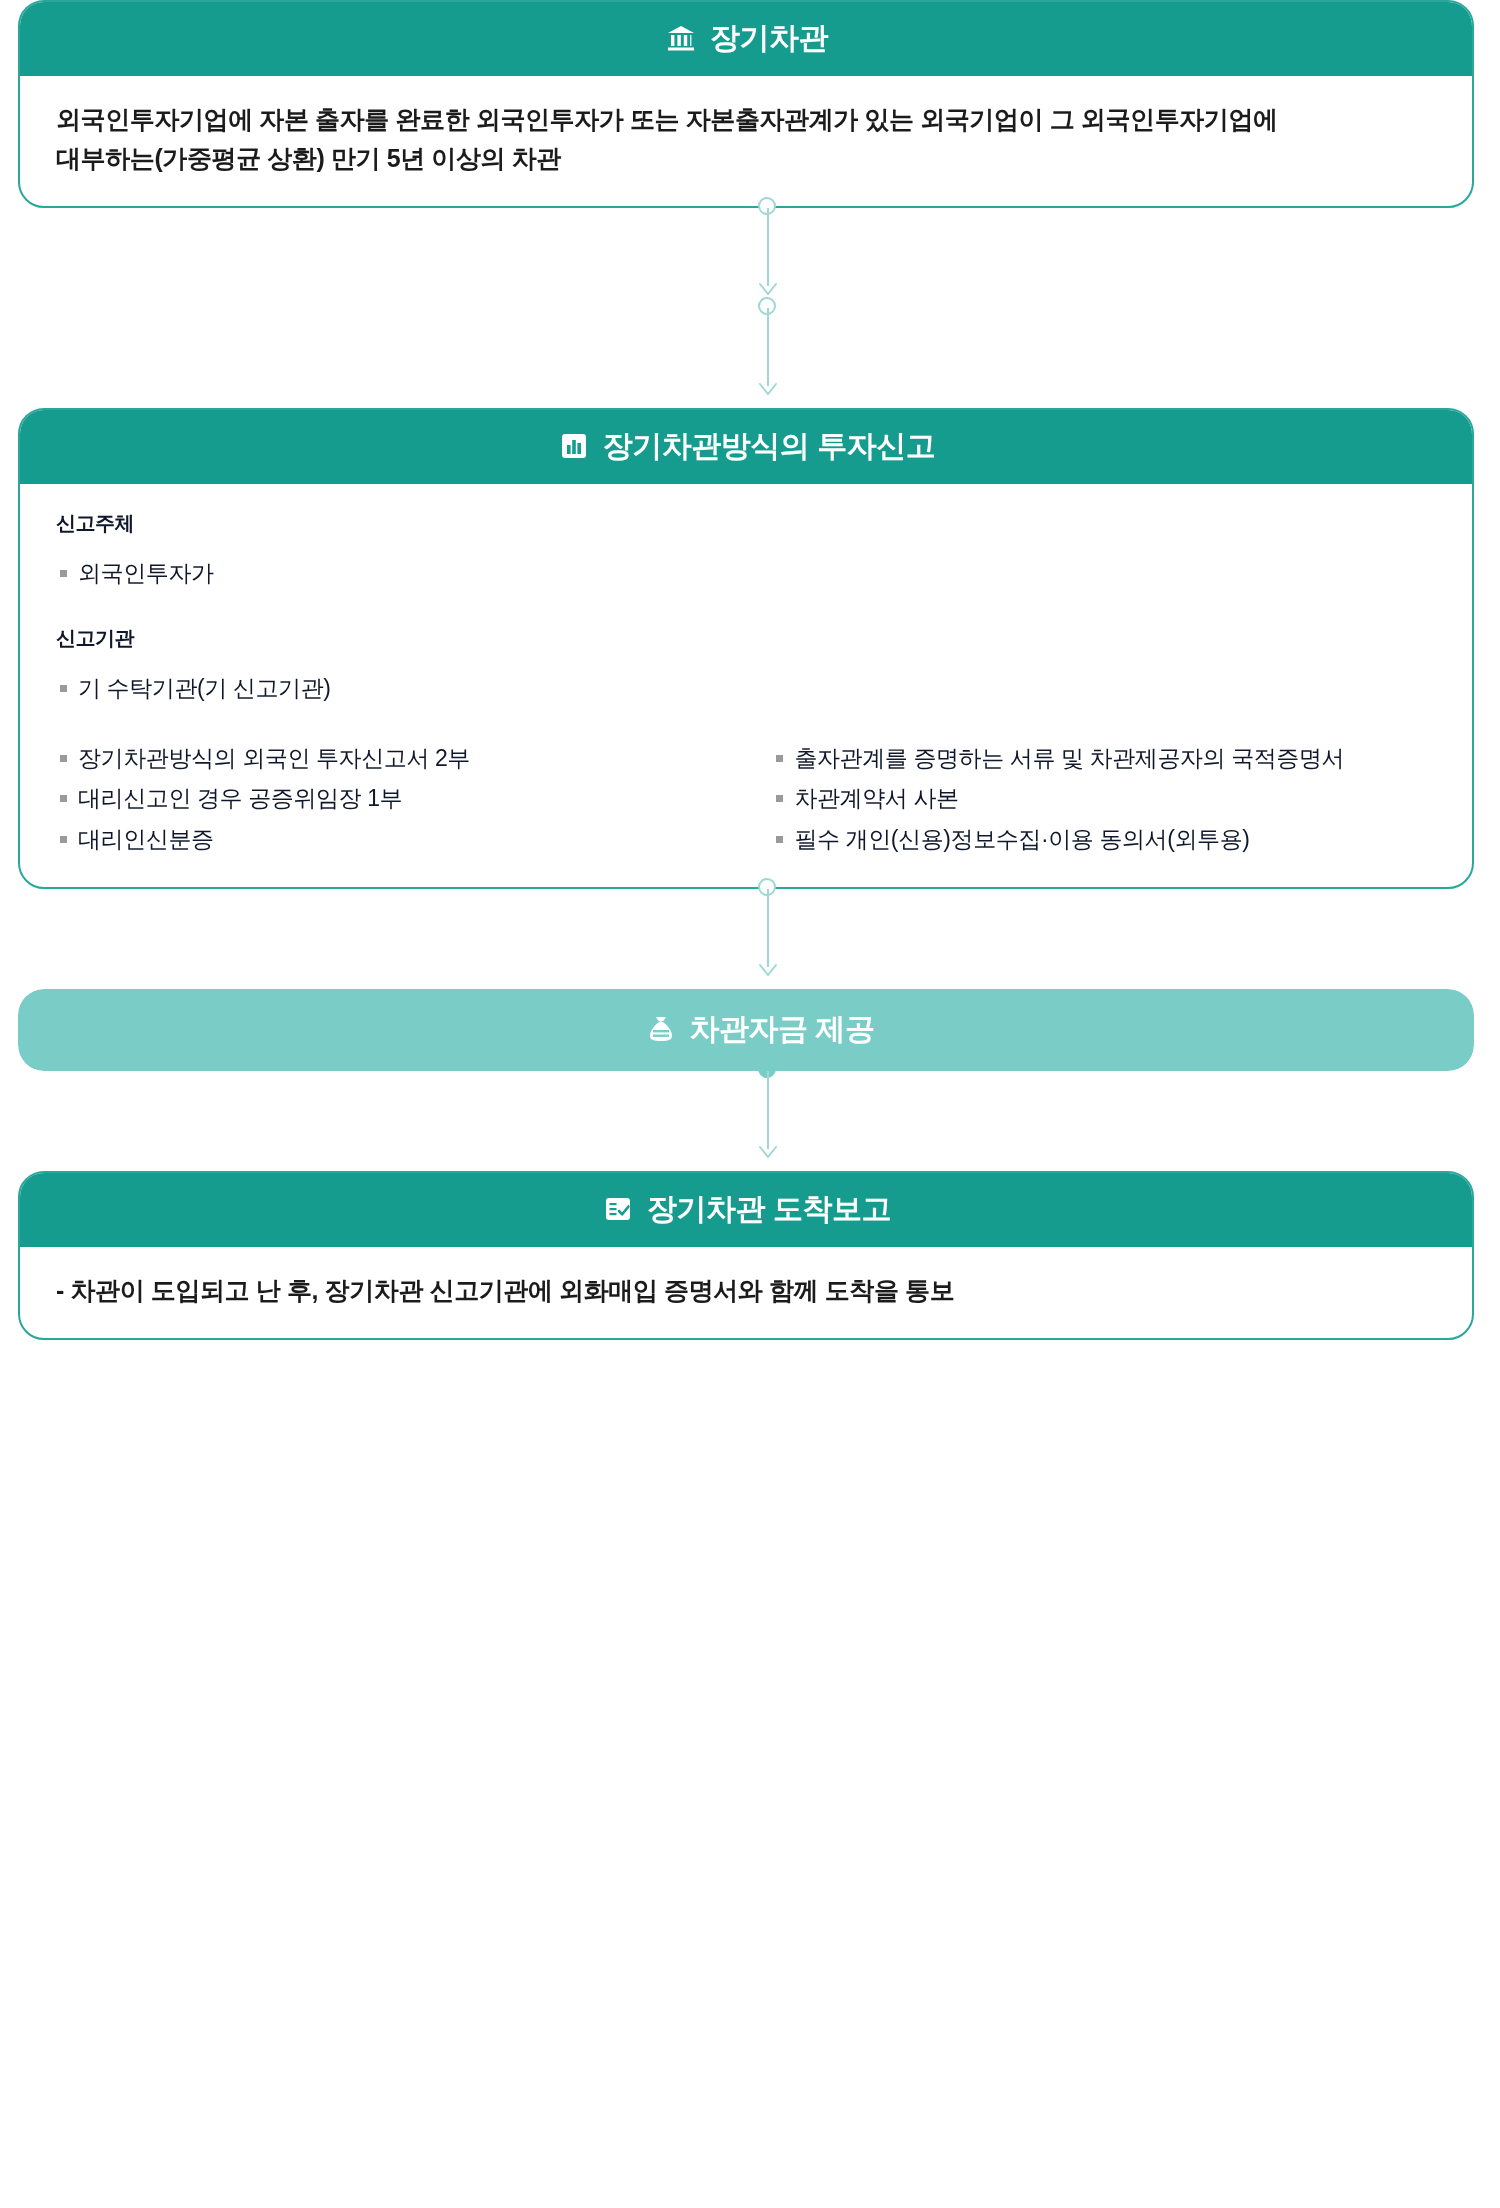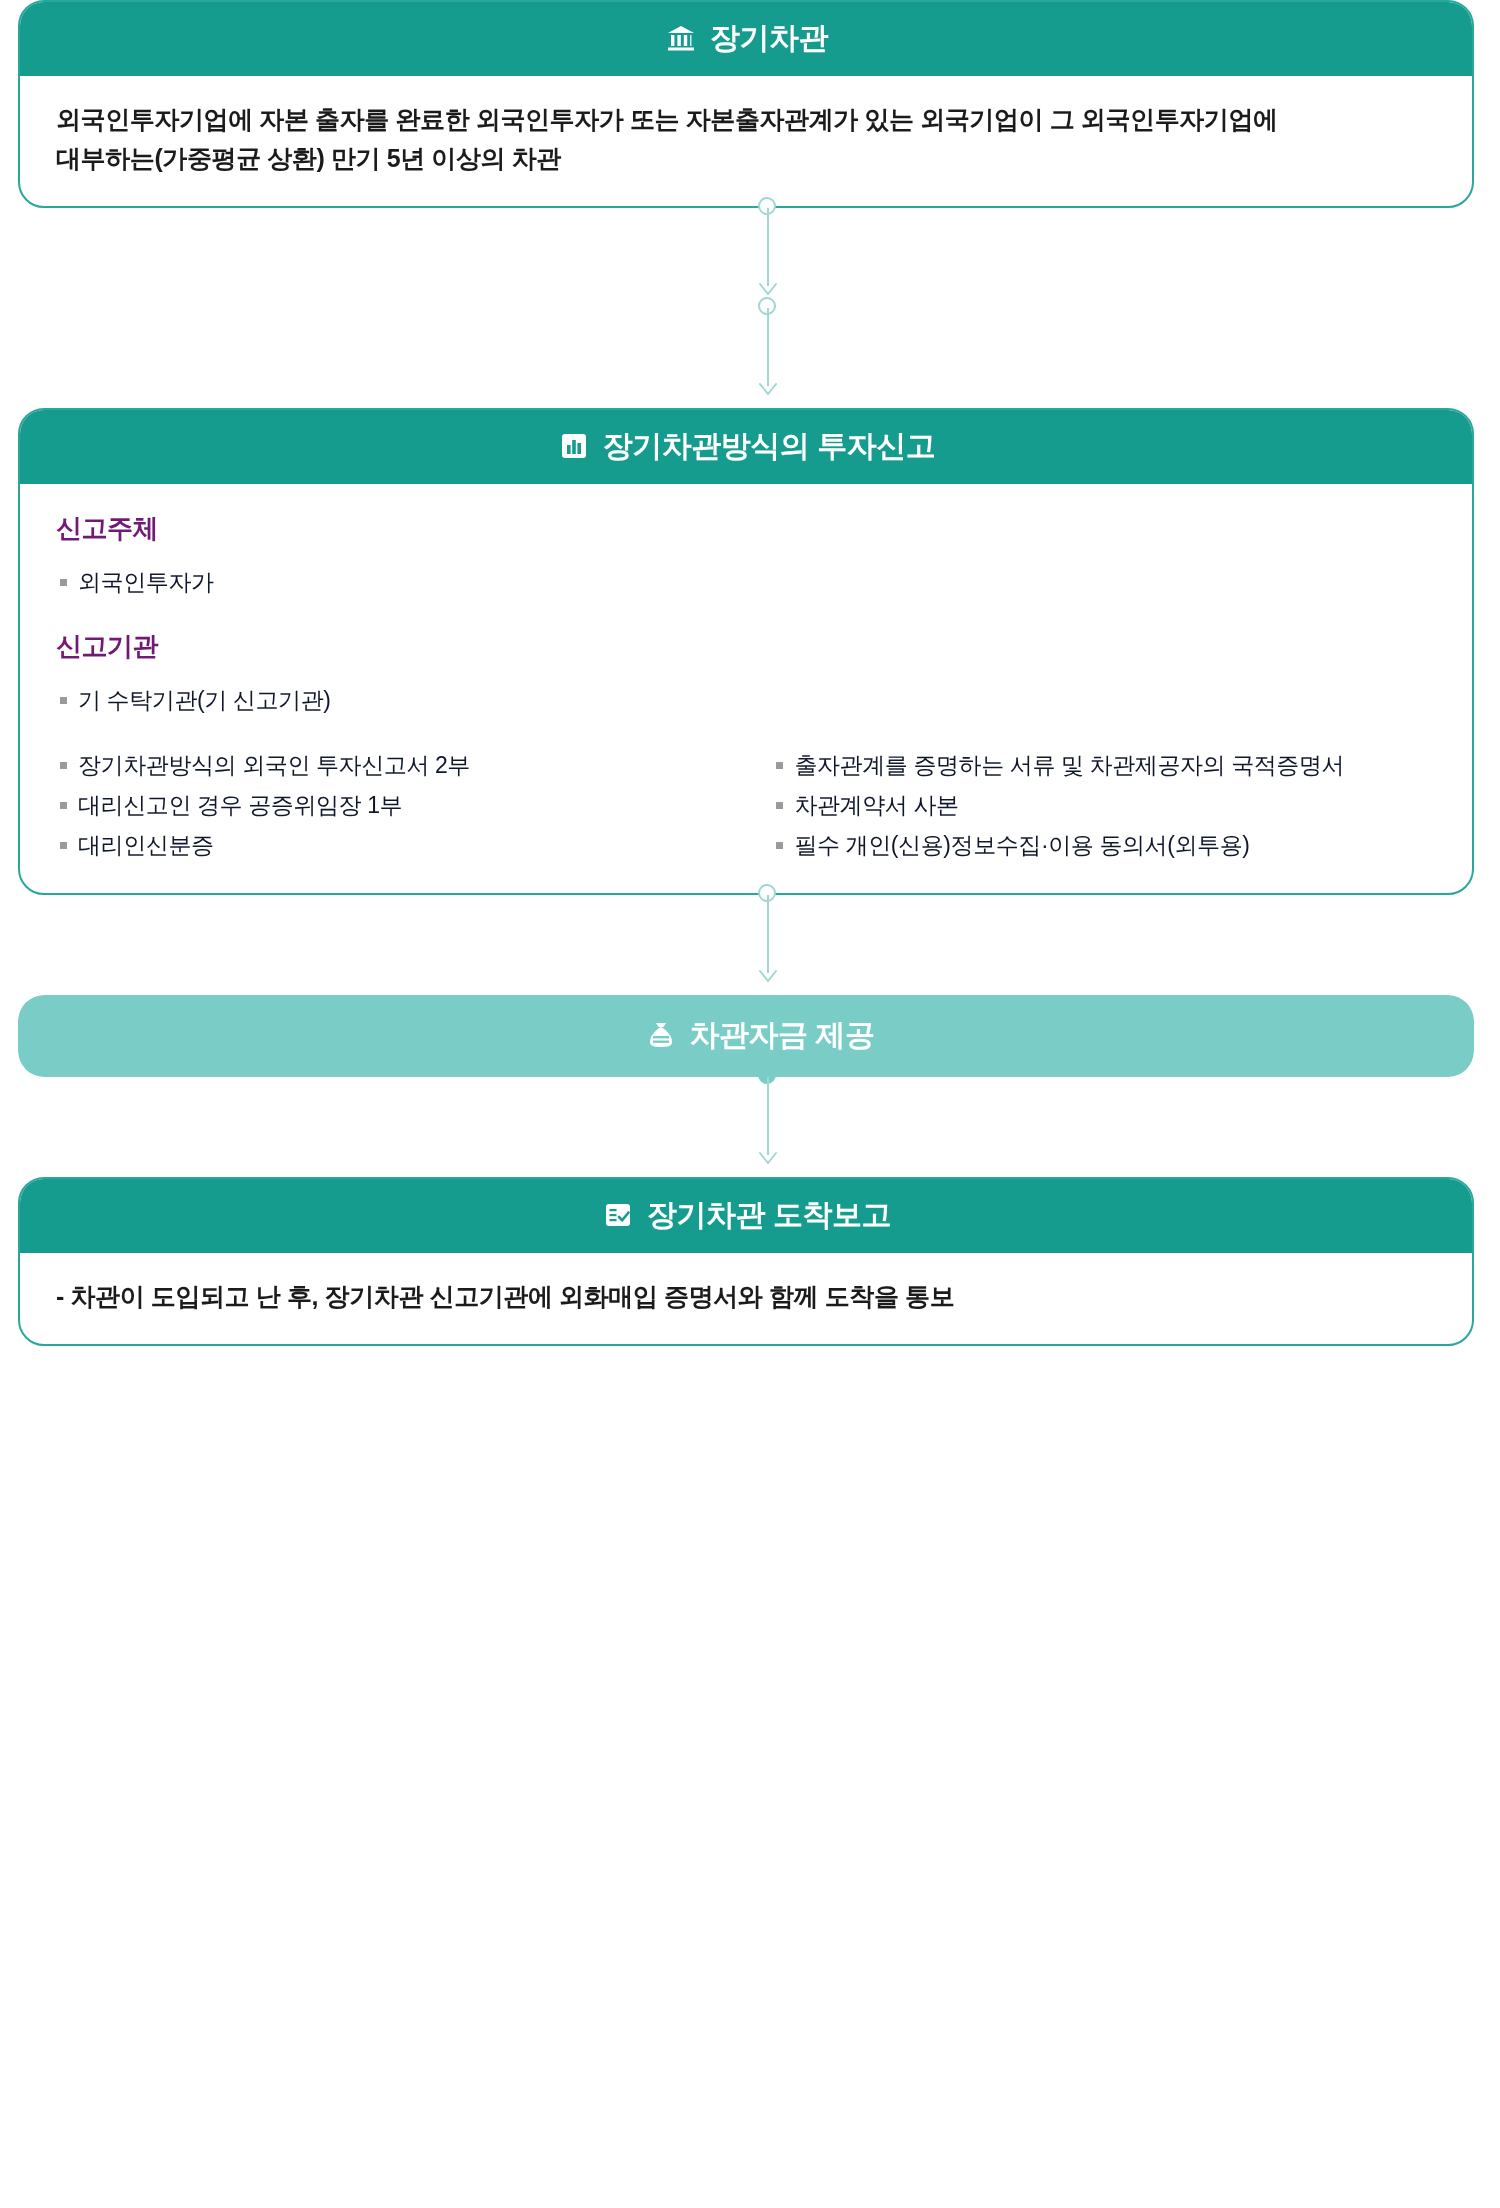--- a/index.html
+++ b/index.html
@@ -110,27 +110,27 @@
     border: 2px solid #9fd8d2;
     box-sizing: border-box;
   }
   .connector .dot.filled {
     background: #79cdc6;
     border-color: #79cdc6;
   }
 
   
   .sec-title {
-    font-size: 26px;
+    font-size: 20px;
     font-weight: bold;
-    color: #701a75;
+    color: #0f172a;
     letter-spacing: -0.5px;
     margin: 0 0 14px 0;
   }
-  .sec + .sec { margin-top: 24px; }
+  .sec + .sec { margin-top: 30px; }
   ul.bullets {
     list-style: none;
     margin: 0;
     padding: 0;
   }
   ul.bullets li {
     position: relative;
     padding-left: 22px;
     font-size: 23px;
     font-weight: normal;

